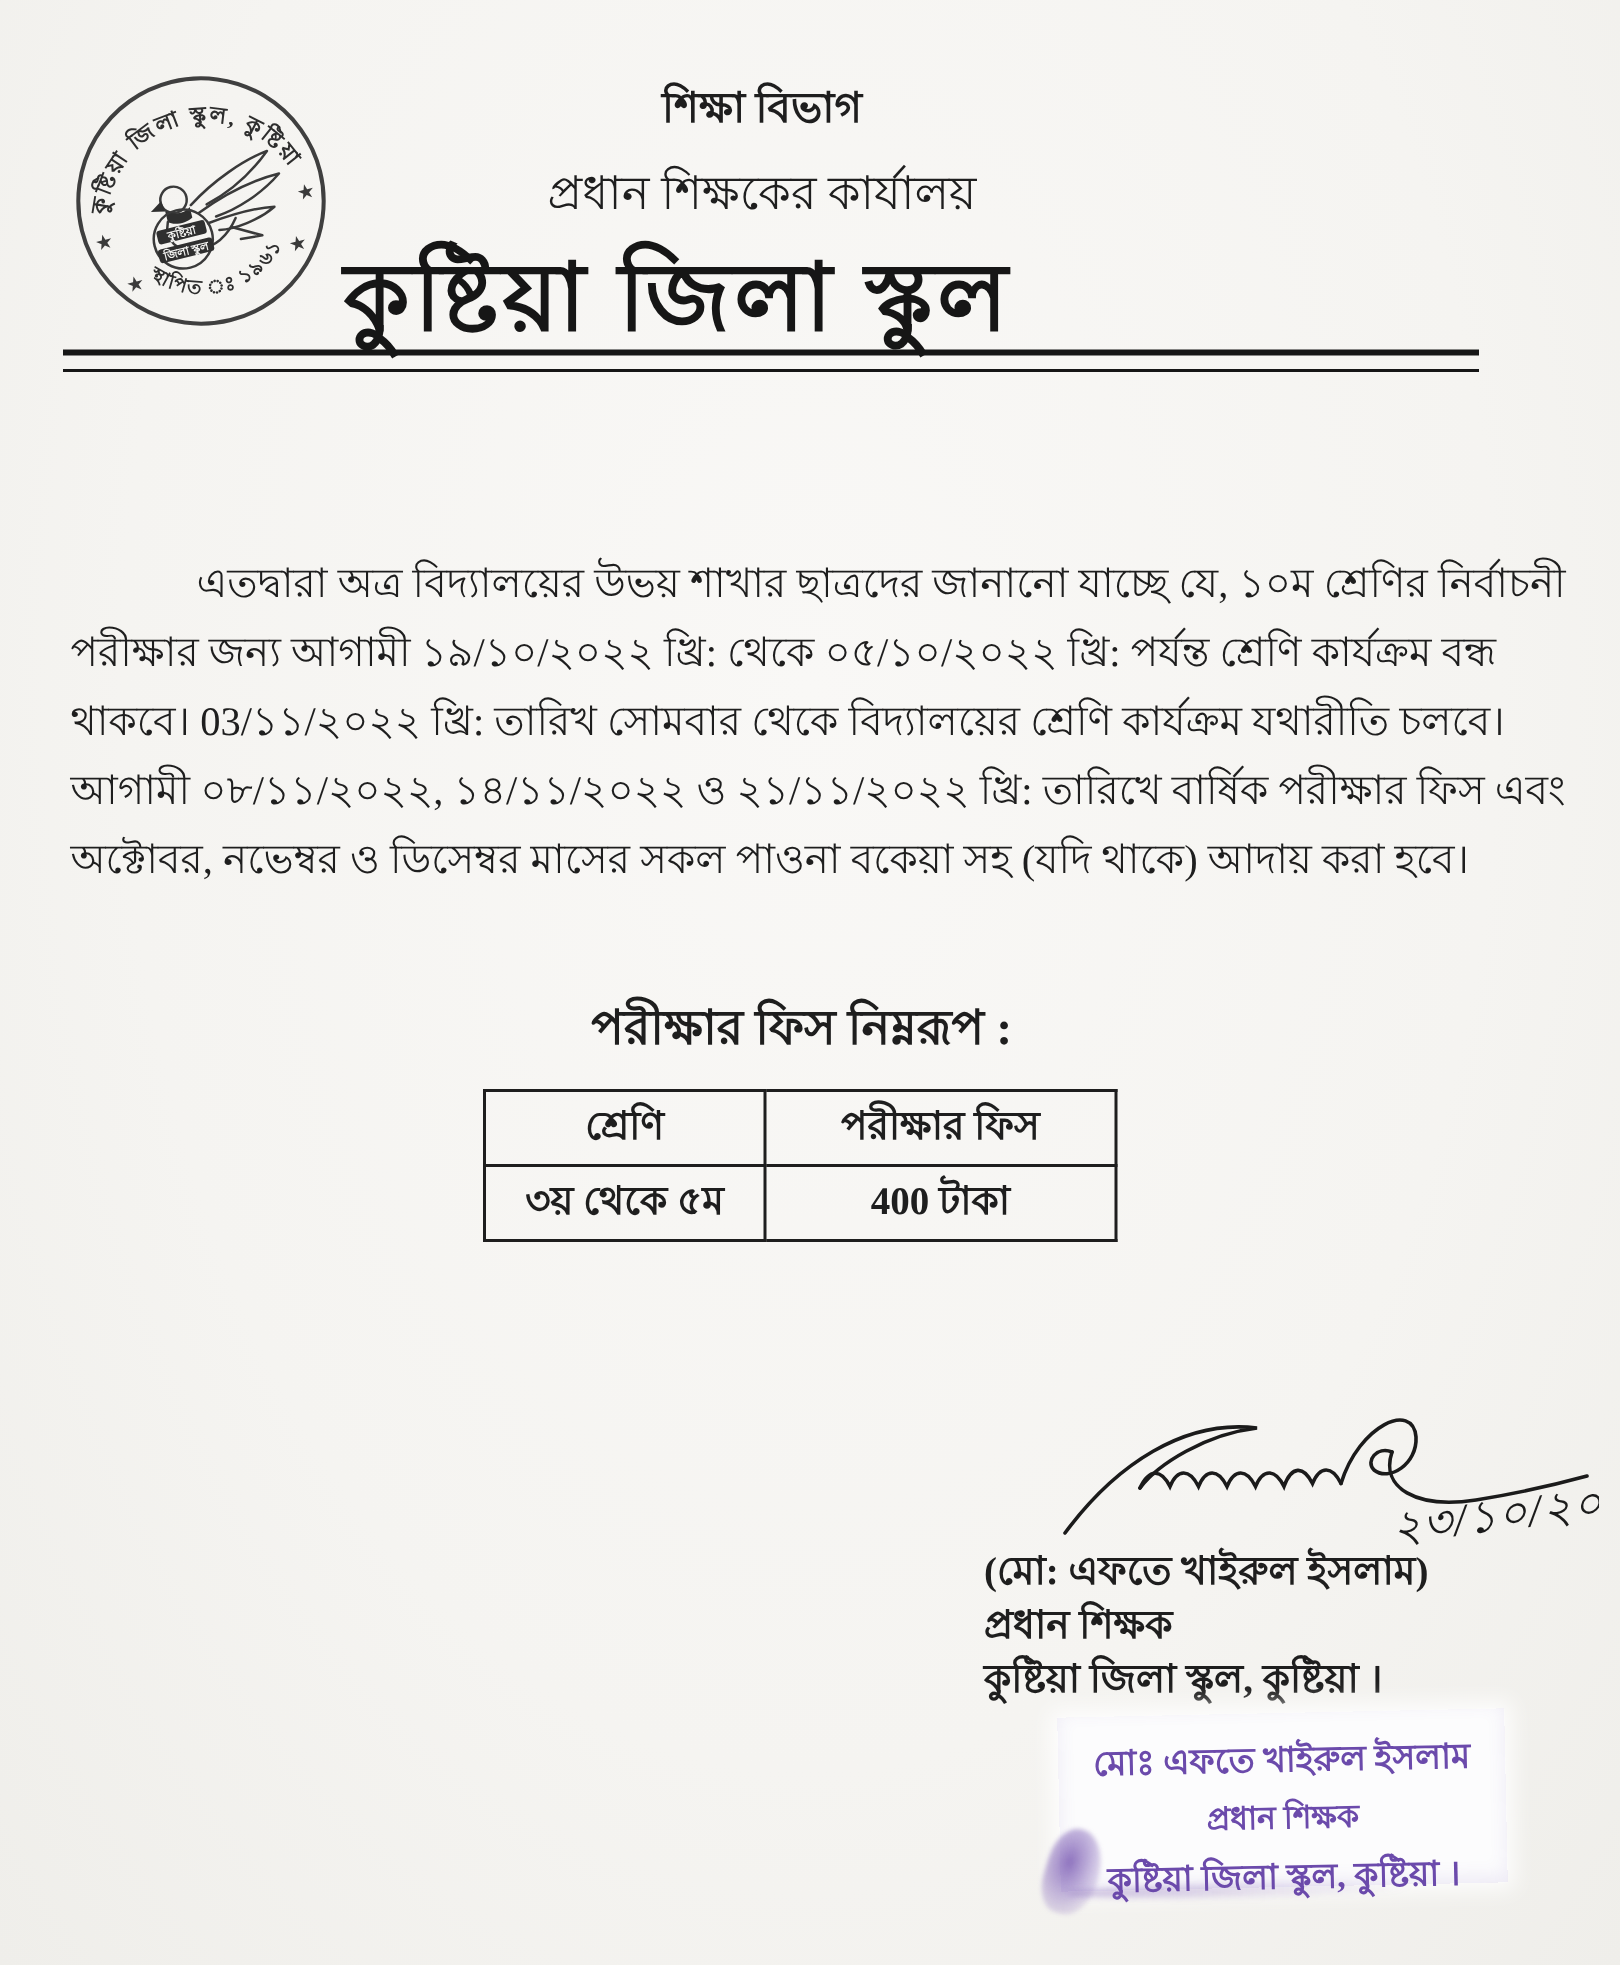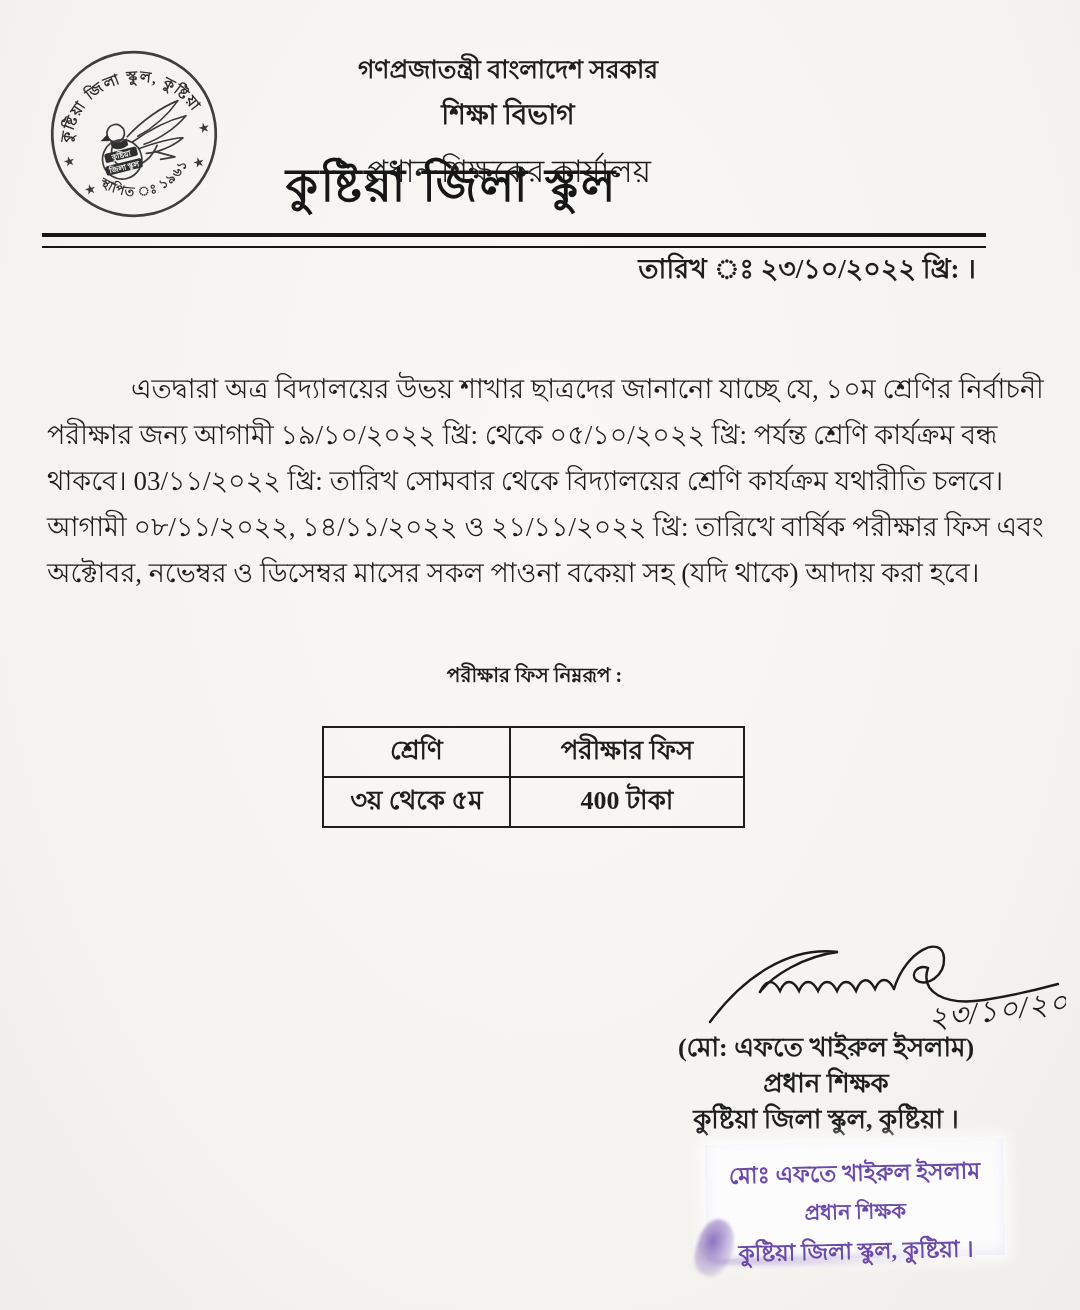--- a/index.html
+++ b/index.html
@@ -23,55 +23,55 @@
   .globe-band { fill:#2f2f2f; }
   .globe-text { font-size:7.5px; fill:#f5f5f3; text-anchor:middle; font-weight:bold; }
 
   
   .header { position:absolute; left:128px; top:50px; width:760px; text-align:center; }
   .gov-line    { font-size:25px; font-weight:600; }
   .dept-line   { font-size:28px; font-weight:600; margin-top:0; }
   .office-line { font-size:31px; font-weight:400; margin-top:7px; }
   .school-title{
     position:absolute; left:0; top:150px; width:904px; text-align:center;
-    font-size:46px; font-weight:800; letter-spacing:3px; color:#161616;
+    font-size:63px; font-weight:800; letter-spacing:3px; color:#161616;
   }
   .rule {
     position:absolute; left:42px; top:233px; width:944px; height:9px;
     border-top:4px solid #161616; border-bottom:2px solid #161616;
   }
   .date-line { position:absolute; right:104px; top:248px; font-size:27px; font-weight:600; }
 
   
   .body-text { position:absolute; left:47px; top:366px; width:1000px; font-size:27px; font-weight:400; }
   .body-line { line-height:46px; white-space:nowrap; }
   .body-line.indent { text-indent:84px; }
 
   
   .fee-title {
     position:absolute; left:324px; top:660px; width:421px; text-align:center;
-    font-size:20px; font-weight:700;
+    font-size:32px; font-weight:700;
   }
   .fee-table {
     position:absolute; left:322px; top:726px; width:423px;
     border-collapse:collapse; table-layout:fixed;padding-left:35px;
   }
   .fee-table th, .fee-table td {
     border:2px solid #1e1e1e; text-align:center; padding:2px 6px;
     height:33px; font-size:26px; font-weight:600;
   }
   .fee-table .col-class { width:44%; }
   .fee-table .col-fee   { width:56%; }
 
   
   .signature { position:absolute; left:694px; top:930px; width:372px; height:118px; }
   .sig-stroke { fill:none; stroke:#1b1b1b; stroke-width:2.4; stroke-linecap:round; }
   .sig-date { font-size:30px; fill:#1b1b1b; font-style:italic; letter-spacing:1px; }
   .sign-block {
-    position:absolute; left:656px; top:1030px; width:340px; text-align:center;
+    position:absolute; left:656px; top:1030px; width:340px; text-align:left;
     font-size:26px; font-weight:600; line-height:36px;
   }
 
   
   .stamp {
     position:absolute; left:706px; top:1142px; width:298px; height:116px;
     transform:rotate(-1.2deg);
     background:#fcfcfd; box-sizing:border-box; padding-top:13px;
     text-align:center; color:#6b4aab;
     box-shadow:0 0 14px 5px rgba(255,255,255,0.85), inset 0 -4px 12px rgba(108,74,172,0.10);
@@ -123,29 +123,27 @@
         <circle class="globe" cx="68" cy="106" r="19"></circle>
         <rect class="globe-band" x="52" y="97" width="32" height="9" rx="2"></rect>
         <rect class="globe-band" x="50" y="109" width="36" height="9" rx="2"></rect>
         <text class="globe-text" x="68" y="104.5">কুষ্টিয়া</text>
         <text class="globe-text" x="68" y="116.5">জিলা স্কুল</text>
       </g>
     </g>
   </svg>
 
   <div class="header">
-    <div class="gov-line">গণপ্রজাতন্ত্রী বাংলাদেশ সরকার</div>
     <div class="dept-line">শিক্ষা বিভাগ</div>
     <div class="office-line">প্রধান শিক্ষকের কার্যালয়</div>
   </div>
   <div class="school-title">কুষ্টিয়া জিলা স্কুল</div>
 
   <div class="rule"></div>
 
-  <div class="date-line">তারিখ ঃ ২৩/১০/২০২২ খ্রি: ।</div>
 
   <div class="body-text">
     <div class="body-line indent">এতদ্বারা অত্র বিদ্যালয়ের উভয় শাখার ছাত্রদের জানানো যাচ্ছে যে, ১০ম শ্রেণির নির্বাচনী</div>
     <div class="body-line">পরীক্ষার জন্য আগামী ১৯/১০/২০২২ খ্রি: থেকে  ০৫/১০/২০২২ খ্রি: পর্যন্ত শ্রেণি কার্যক্রম বন্ধ</div>
     <div class="body-line">থাকবে। 03/১১/২০২২ খ্রি: তারিখ সোমবার থেকে বিদ্যালয়ের শ্রেণি কার্যক্রম যথারীতি চলবে।</div>
     <div class="body-line">আগামী ০৮/১১/২০২২,  ১৪/১১/২০২২ ও ২১/১১/২০২২ খ্রি: তারিখে বার্ষিক পরীক্ষার ফিস এবং</div>
     <div class="body-line">অক্টোবর, নভেম্বর ও ডিসেম্বর মাসের সকল পাওনা বকেয়া সহ (যদি থাকে) আদায় করা হবে।</div>
   </div>
 
   <div class="fee-title">পরীক্ষার ফিস নিম্নরূপ :</div>

